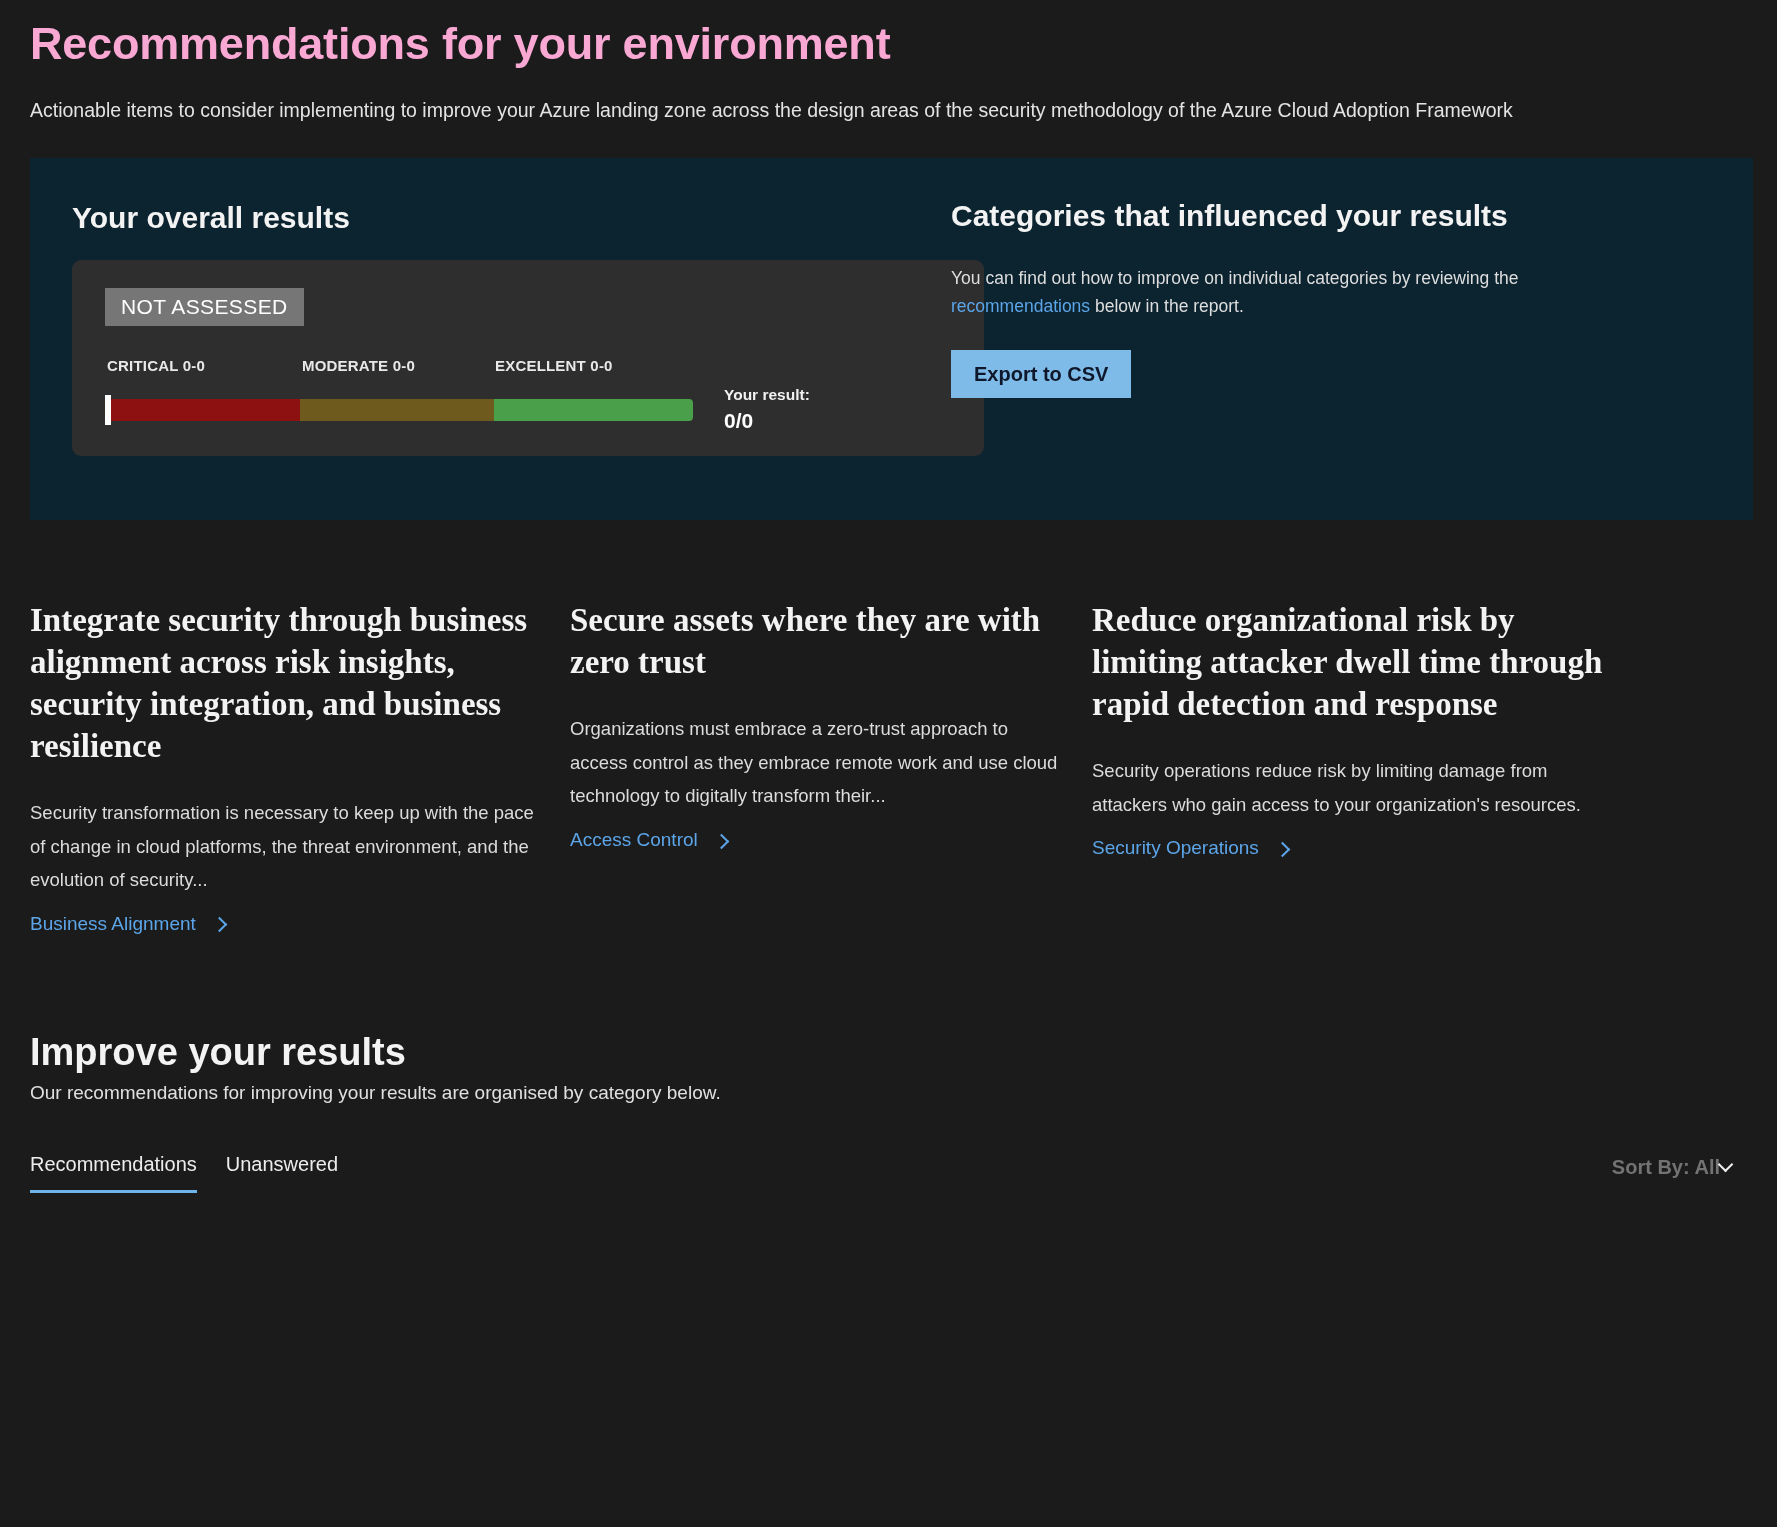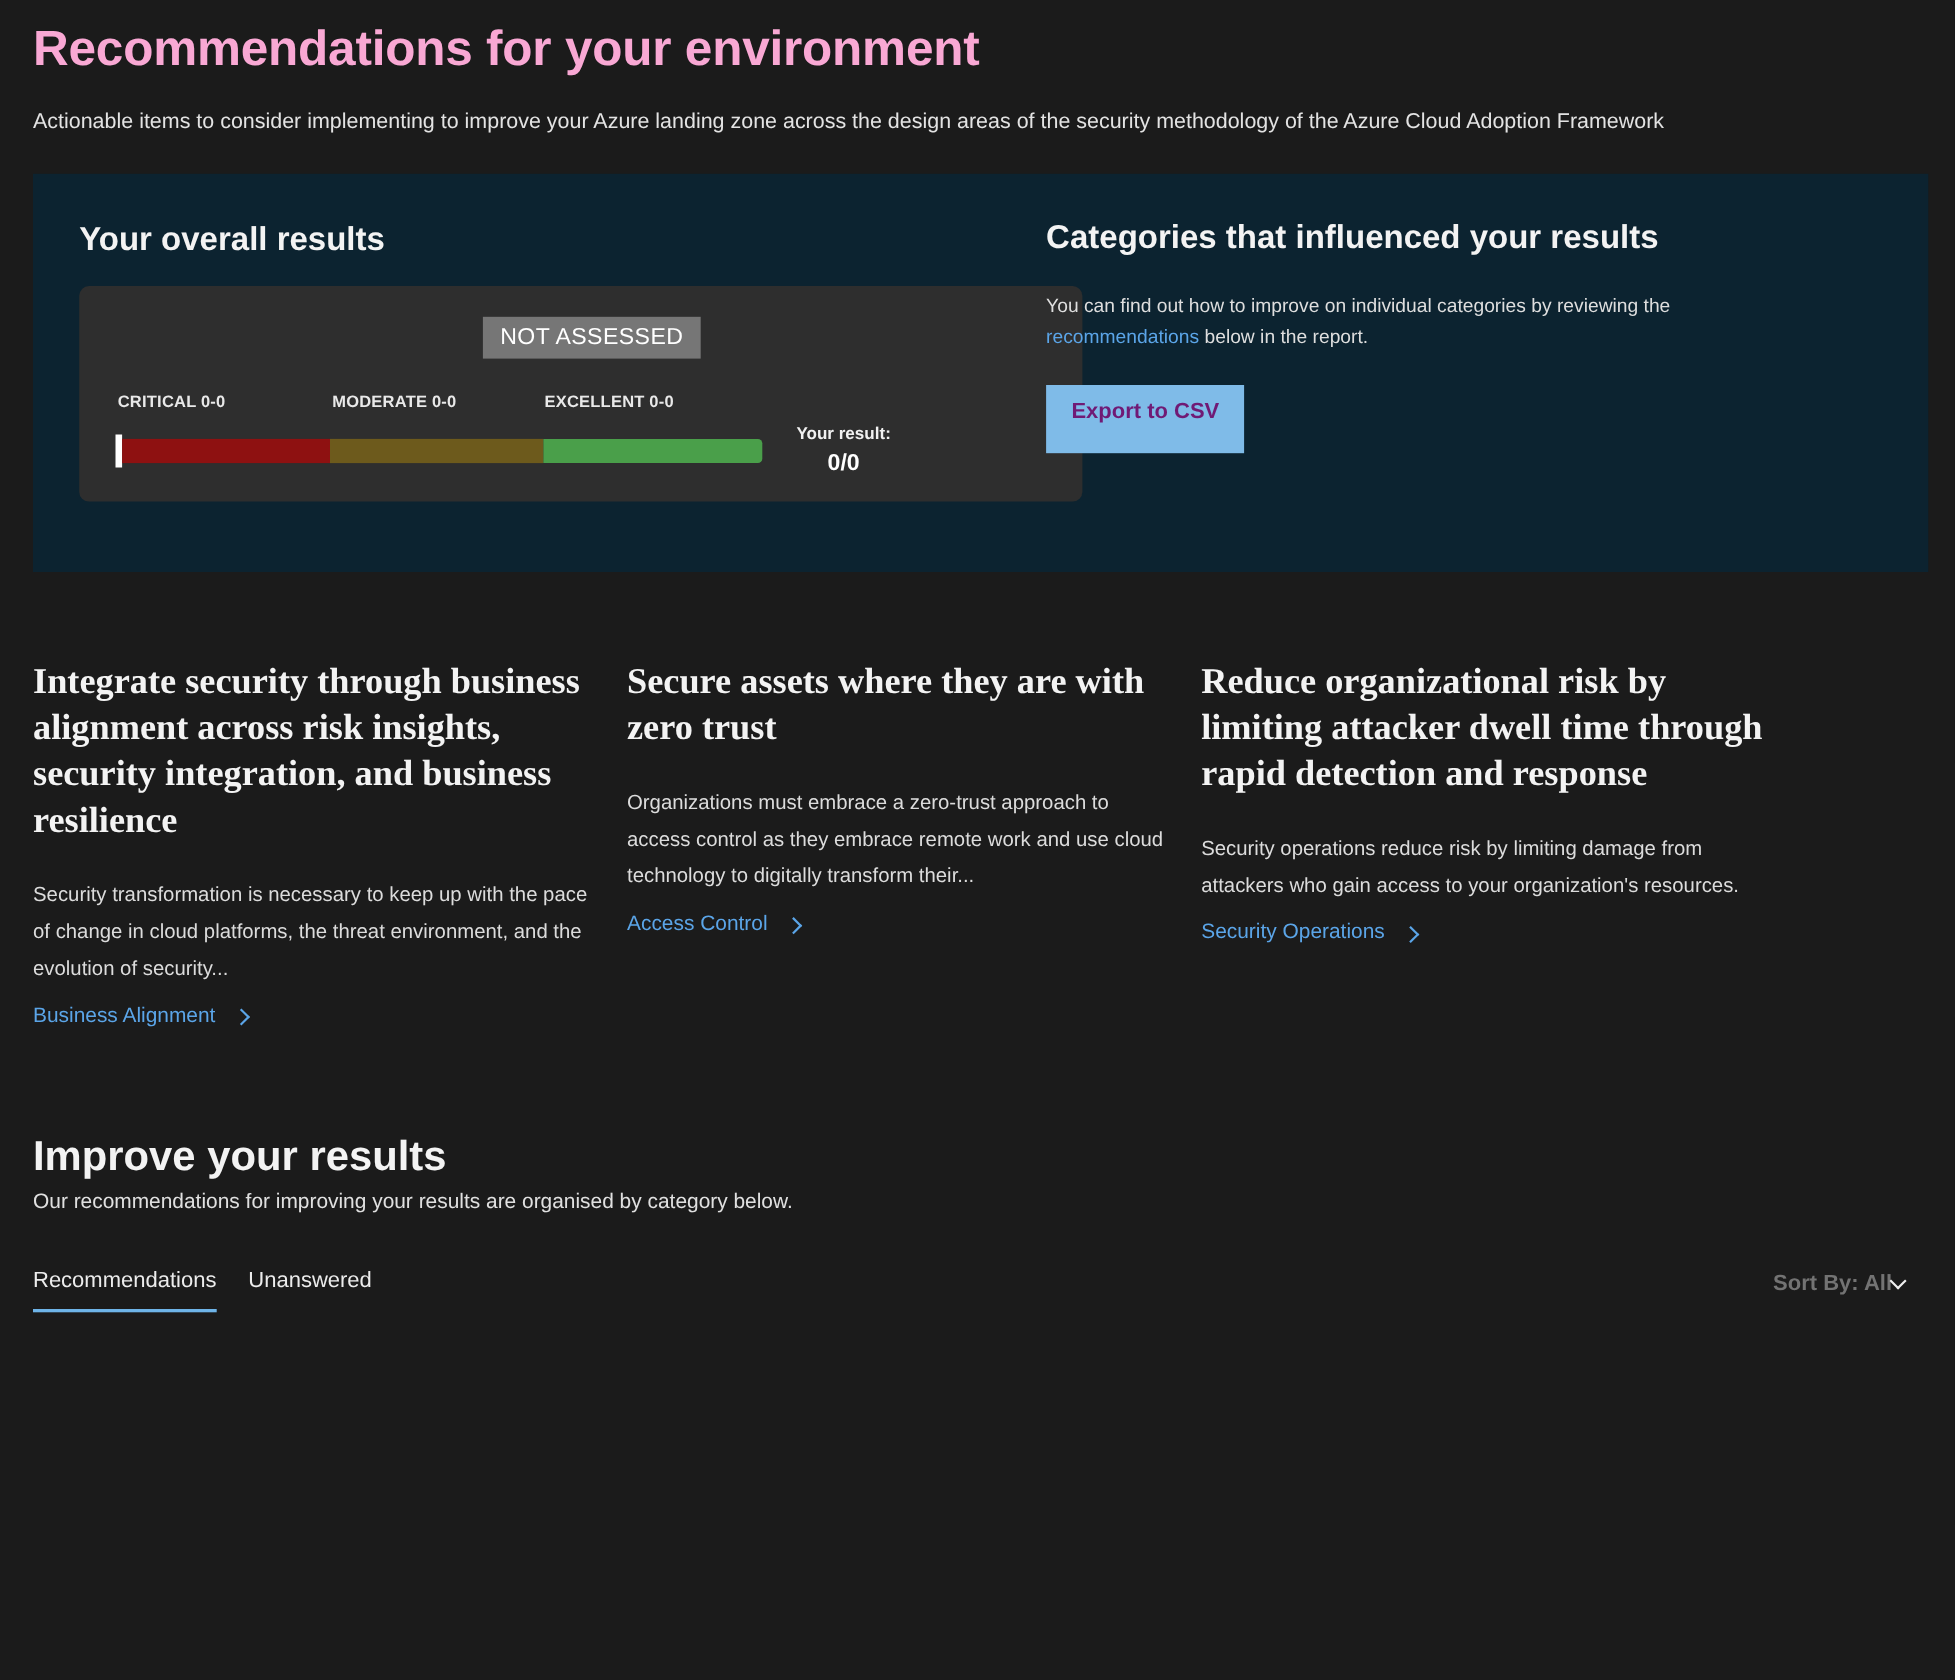--- a/index.html
+++ b/index.html
@@ -64,21 +64,20 @@
     max-width: 570px;
   }
 
   .score-card {
     margin-top: 22px;
     width: 912px;
     height: 196px;
     background: #2e2e2e;
     border-radius: 9px;
     padding: 28px 13px 0 33px;
-    text-align: center;
   }
   .badge {
     display: inline-block;
     background: #767676;
     color: #ffffff;
     font-size: 21px;
     letter-spacing: 0.4px;
     padding: 8px 16px 9px;
     line-height: 1;
   }
@@ -150,26 +149,26 @@
     max-width: 590px;
   }
   .inline-link {
     color: #5ba5e8;
     text-decoration: none;
   }
   .export-btn {
     margin-top: 29px;
     display: inline-block;
     background: #7fbbe8;
-    color: #701a75;
+    color: #0f172a;
     border: none;
     font-family: "Liberation Sans", sans-serif;
     font-size: 20px;
     font-weight: 600;
-    padding: 14px 23px 28px;
+    padding: 14px 23px 14px;
     cursor: pointer;
     line-height: 1;
   }
 
   
   .features {
     display: flex;
     margin-top: 80px;
     gap: 22px;
   }

